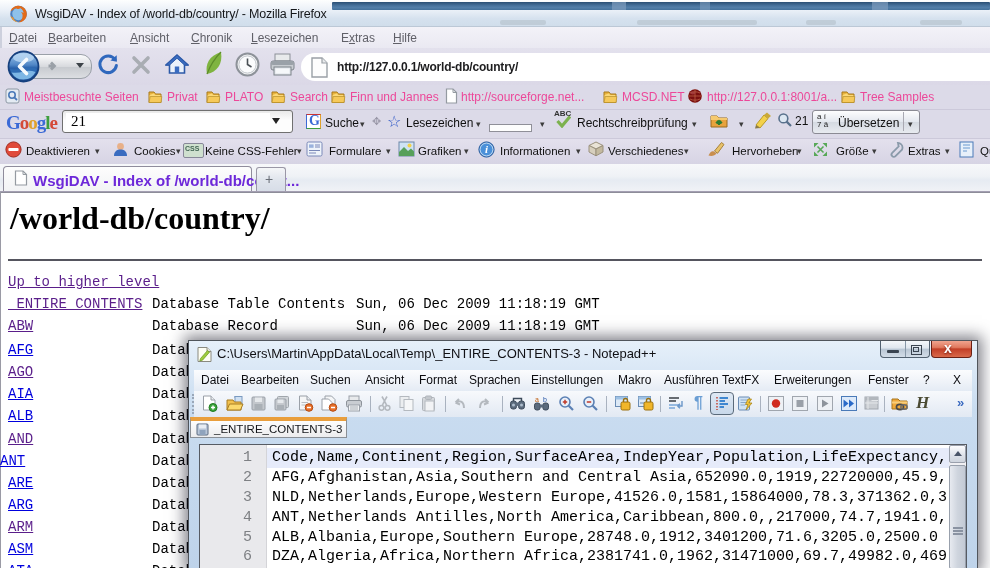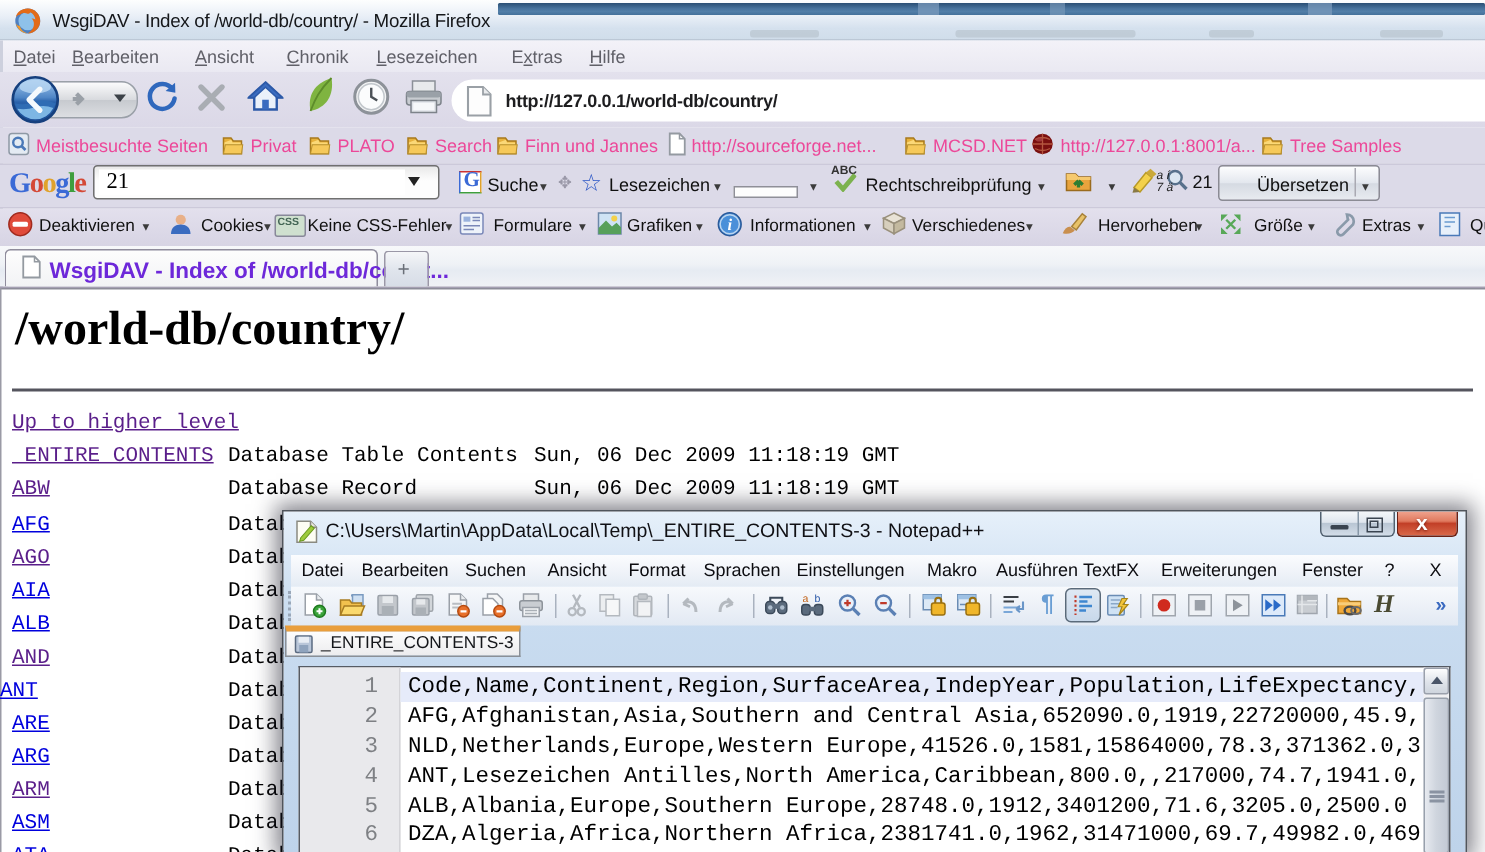--- a/index.html
+++ b/index.html
@@ -218,21 +218,21 @@
       <path d="M2 13 L10 3 L14 6.5 L6 16 Z" fill="#f3d14b" stroke="#b89a27"></path>
       <path d="M10 3 L13 0.5 L17 4 L14 6.5 Z" fill="#caa93a"></path>
       <path d="M2 13 L1 16.5 L6 16 Z" fill="#8a7a45"></path>
     </svg>
 <svg class="abs" style="left:777px;top:112px" width="16" height="16" viewBox="0 0 16 16">
       <circle cx="6.4" cy="6.4" r="4.4" fill="#dce7f2" stroke="#58718c" stroke-width="1.6"></circle>
       <path d="M9.6 9.6 L14 14" stroke="#58718c" stroke-width="2.2"></path>
     </svg>
 <div class="abs" style="left:795px;top:114px;font-size:12px;color:#111;">21</div>
 <div class="abs" style="left:812px;top:110px;width:108px;height:24px;background:linear-gradient(#fdfdfe,#e3e7ee 50%,#d5dae2 52%,#e8ebf0);border:1px solid #8b8b94;border-radius:3px;box-sizing:border-box;"></div>
-<div class="abs" style="left:771px;top:113px;font-size:8px;color:#222;line-height:8px;font-style:italic;">a í<br>7 ä</div>
+<div class="abs" style="left:817px;top:113px;font-size:8px;color:#222;line-height:8px;">a í<br>7 ä</div>
 <div class="abs gtxt" style="left:838px">Übersetzen</div>
 <div class="abs" style="left:903px;top:112px;width:1px;height:19px;background:#a9a9b2;"></div>
 <div class="abs car" style="left:908px;top:119px">▾</div>
 
 <div class="abs" id="wdbar"></div>
 <svg class="abs" style="left:5px;top:141px" width="17" height="17" viewBox="0 0 17 17">
       <circle cx="8.5" cy="8.5" r="7.6" fill="#e04a3a" stroke="#a02a1e"></circle>
       <rect x="3.4" y="6.9" width="10.2" height="3.2" rx="1" fill="#fff"></rect>
     </svg>
 <div class="abs wdtxt" style="left:26px">Deaktivieren</div>
@@ -539,21 +539,21 @@
     <div class="abs" style="left:67px;top:3px;width:684px;height:20px;background:#e6ebfa;"></div>
     <div class="abs lnum" style="left:0;top:5px;width:52px;text-align:right;">1</div>
     <div class="abs lnum" style="left:0;top:25px;width:52px;text-align:right;">2</div>
     <div class="abs lnum" style="left:0;top:45px;width:52px;text-align:right;">3</div>
     <div class="abs lnum" style="left:0;top:65px;width:52px;text-align:right;">4</div>
     <div class="abs lnum" style="left:0;top:85px;width:52px;text-align:right;">5</div>
     <div class="abs lnum" style="left:0;top:104px;width:52px;text-align:right;">6</div>
     <div class="abs ecode" style="left:72px;top:5px">Code,Name,Continent,Region,SurfaceArea,IndepYear,Population,LifeExpectancy,</div>
     <div class="abs ecode" style="left:72px;top:25px">AFG,Afghanistan,Asia,Southern and Central Asia,652090.0,1919,22720000,45.9,</div>
     <div class="abs ecode" style="left:72px;top:45px">NLD,Netherlands,Europe,Western Europe,41526.0,1581,15864000,78.3,371362.0,3</div>
-    <div class="abs ecode" style="left:72px;top:65px">ANT,Lesezeichen Antilles,North America,Caribbean,800.0,,217000,74.7,1941.0,</div>
+    <div class="abs ecode" style="left:72px;top:65px">ANT,Netherlands Antilles,North America,Caribbean,800.0,,217000,74.7,1941.0,</div>
     <div class="abs ecode" style="left:72px;top:85px">ALB,Albania,Europe,Southern Europe,28748.0,1912,3401200,71.6,3205.0,2500.0</div>
     <div class="abs ecode" style="left:72px;top:104px">DZA,Algeria,Africa,Northern Africa,2381741.0,1962,31471000,69.7,49982.0,469</div>
 
     <div class="abs" style="left:749px;top:0;width:17px;height:124px;background:#f0f0f3;"></div>
     <div class="abs" style="left:749px;top:0;width:17px;height:18px;background:linear-gradient(#fdfdfe,#dfe3ea 55%,#cfd5de);border:1px solid #9aa0ac;border-radius:2px;box-sizing:border-box;"></div>
     <div class="abs" style="left:753.5px;top:6px;width:0;height:0;border-left:4px solid transparent;border-right:4px solid transparent;border-bottom:5px solid #4a5568;"></div>
     <div class="abs" style="left:749px;top:20px;width:17px;height:104px;background:linear-gradient(90deg,#e7eaf0,#cfd5de 50%,#c3cad5);border:1px solid #98a0ac;border-radius:2px;box-sizing:border-box;"></div>
     <div class="abs" style="left:752.5px;top:82px;width:10px;height:1.5px;background:#8a93a2;box-shadow:0 3px 0 #8a93a2,0 6px 0 #8a93a2;"></div>
   </div>
 

